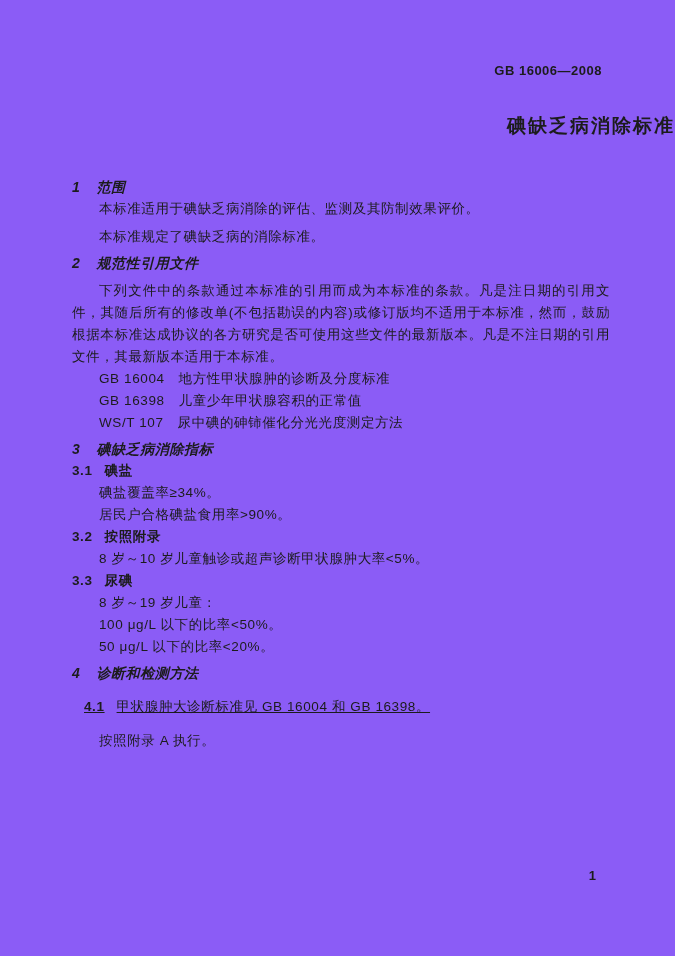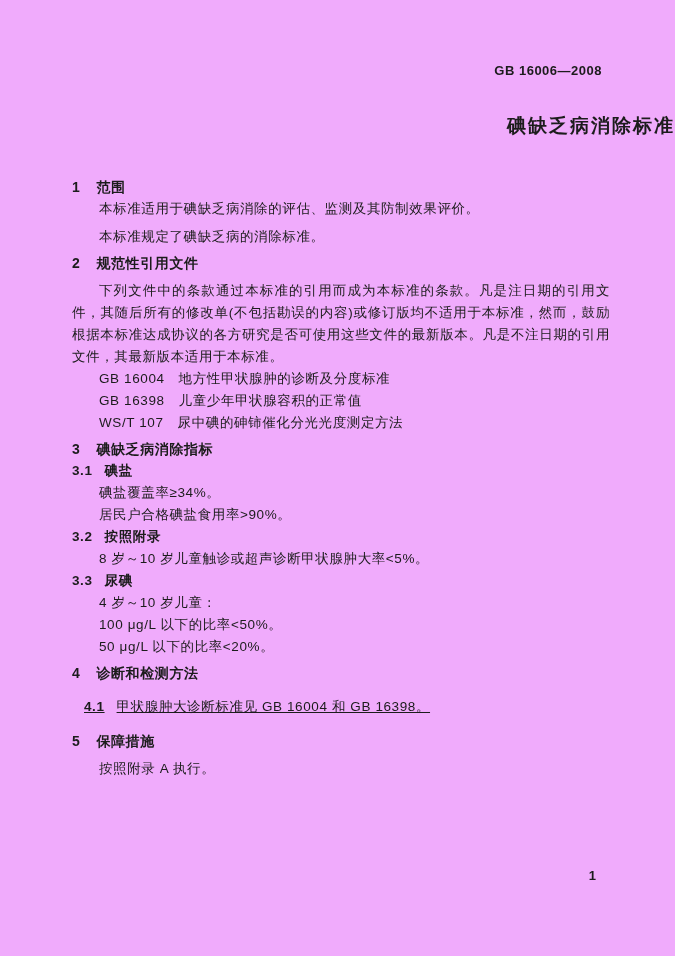--- a/index.html
+++ b/index.html
@@ -4,21 +4,21 @@
 <style>
   html, body {
     margin: 0;
     padding: 0;
     background: #ffffff;
   }
   .page {
     position: relative;
     width: 675px;
     height: 956px;
-    background: #f0abfc;
+    background: #8b5cf6;
     font-family: "Liberation Sans", "DejaVu Sans", sans-serif;
     color: #1c1c1c;
     overflow: hidden;
   }
   .doc-code {
     position: absolute;
     top: 63px;
     right: 73px;
     font-size: 13px;
     font-weight: 700;
@@ -40,20 +40,21 @@
     top: 176px;
     width: 538px;
     font-size: 13.5px;
     line-height: 22px;
     letter-spacing: 0.6px;
   }
   .sec-h {
     font-size: 14px;
     font-weight: 700;
     margin: 4px 0 0 0;
+    font-style: italic;
   }
   .sec-h.first { margin-top: 0; }
   .sec-num { margin-right: 16px; }
   .sub-num { margin-right: 12px; font-weight: 700; }
   .para {
     text-indent: 2em;
     margin: 0;
   }
   .para.justify { text-align: justify; }
   .gap-top { margin-top: 6px; }
@@ -112,33 +113,30 @@
     <p class="para">居民户合格碘盐食用率&gt;90%。</p>
 
     <div class="sub-h">
       <span class="sub-num">3.2</span><span>按照附录</span>
     </div>
     <p class="para">8 岁～10 岁儿童触诊或超声诊断甲状腺肿大率&lt;5%。</p>
 
     <div class="sub-h">
       <span class="sub-num">3.3</span><span>尿碘</span>
     </div>
-    <p class="para">4 岁～10 岁儿童：</p>
+    <p class="para">8 岁～19 岁儿童：</p>
     <p class="para">100 μg/L 以下的比率&lt;50%。</p>
     <p class="para">50 μg/L 以下的比率&lt;20%。</p>
 
     <div class="sec-h">
       <span class="sec-num">4</span><span>诊断和检测方法</span>
     </div>
     <div class="clause gap-top">
       <span class="sub-num">4.1</span><span>甲状腺肿大诊断标准见 GB 16004 和 GB 16398。</span>
     </div>
 
-    <div class="sec-h">
-      <span class="sec-num">5</span><span>保障措施</span>
-    </div>
     <p class="para gap-top">按照附录 A 执行。</p>
 
   </div>
 
   <div class="page-num">1</div>
 
 </div>
 
 </body></html>

